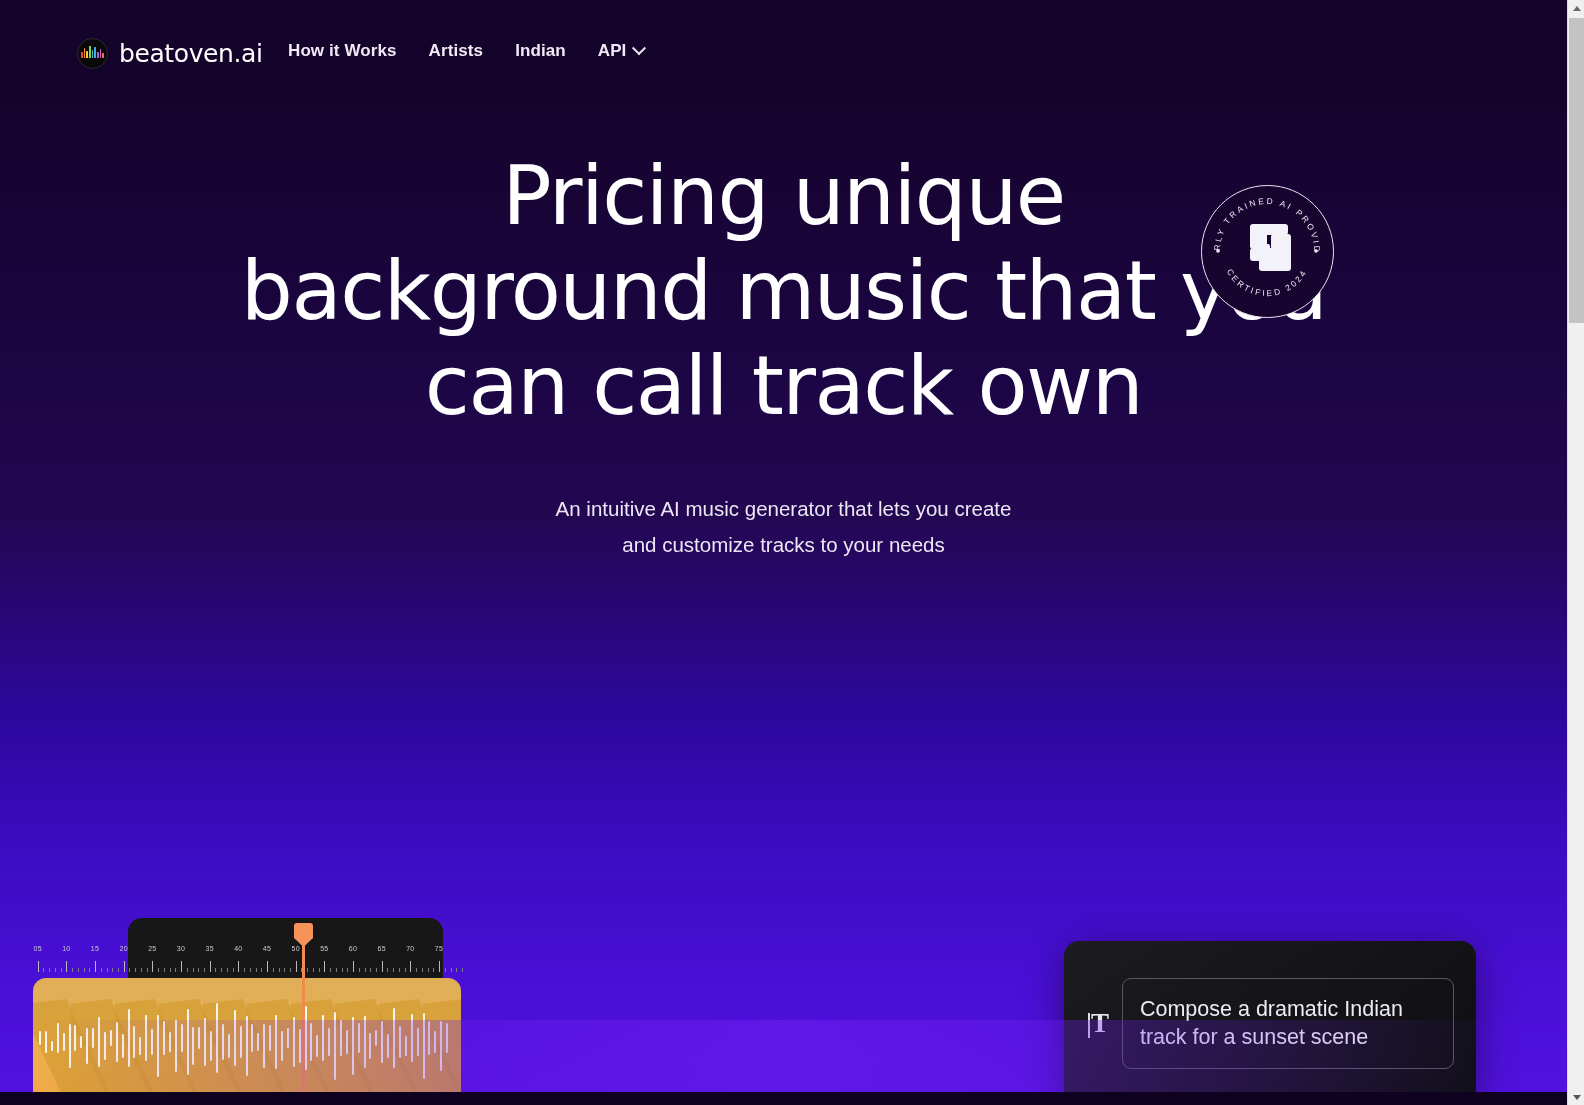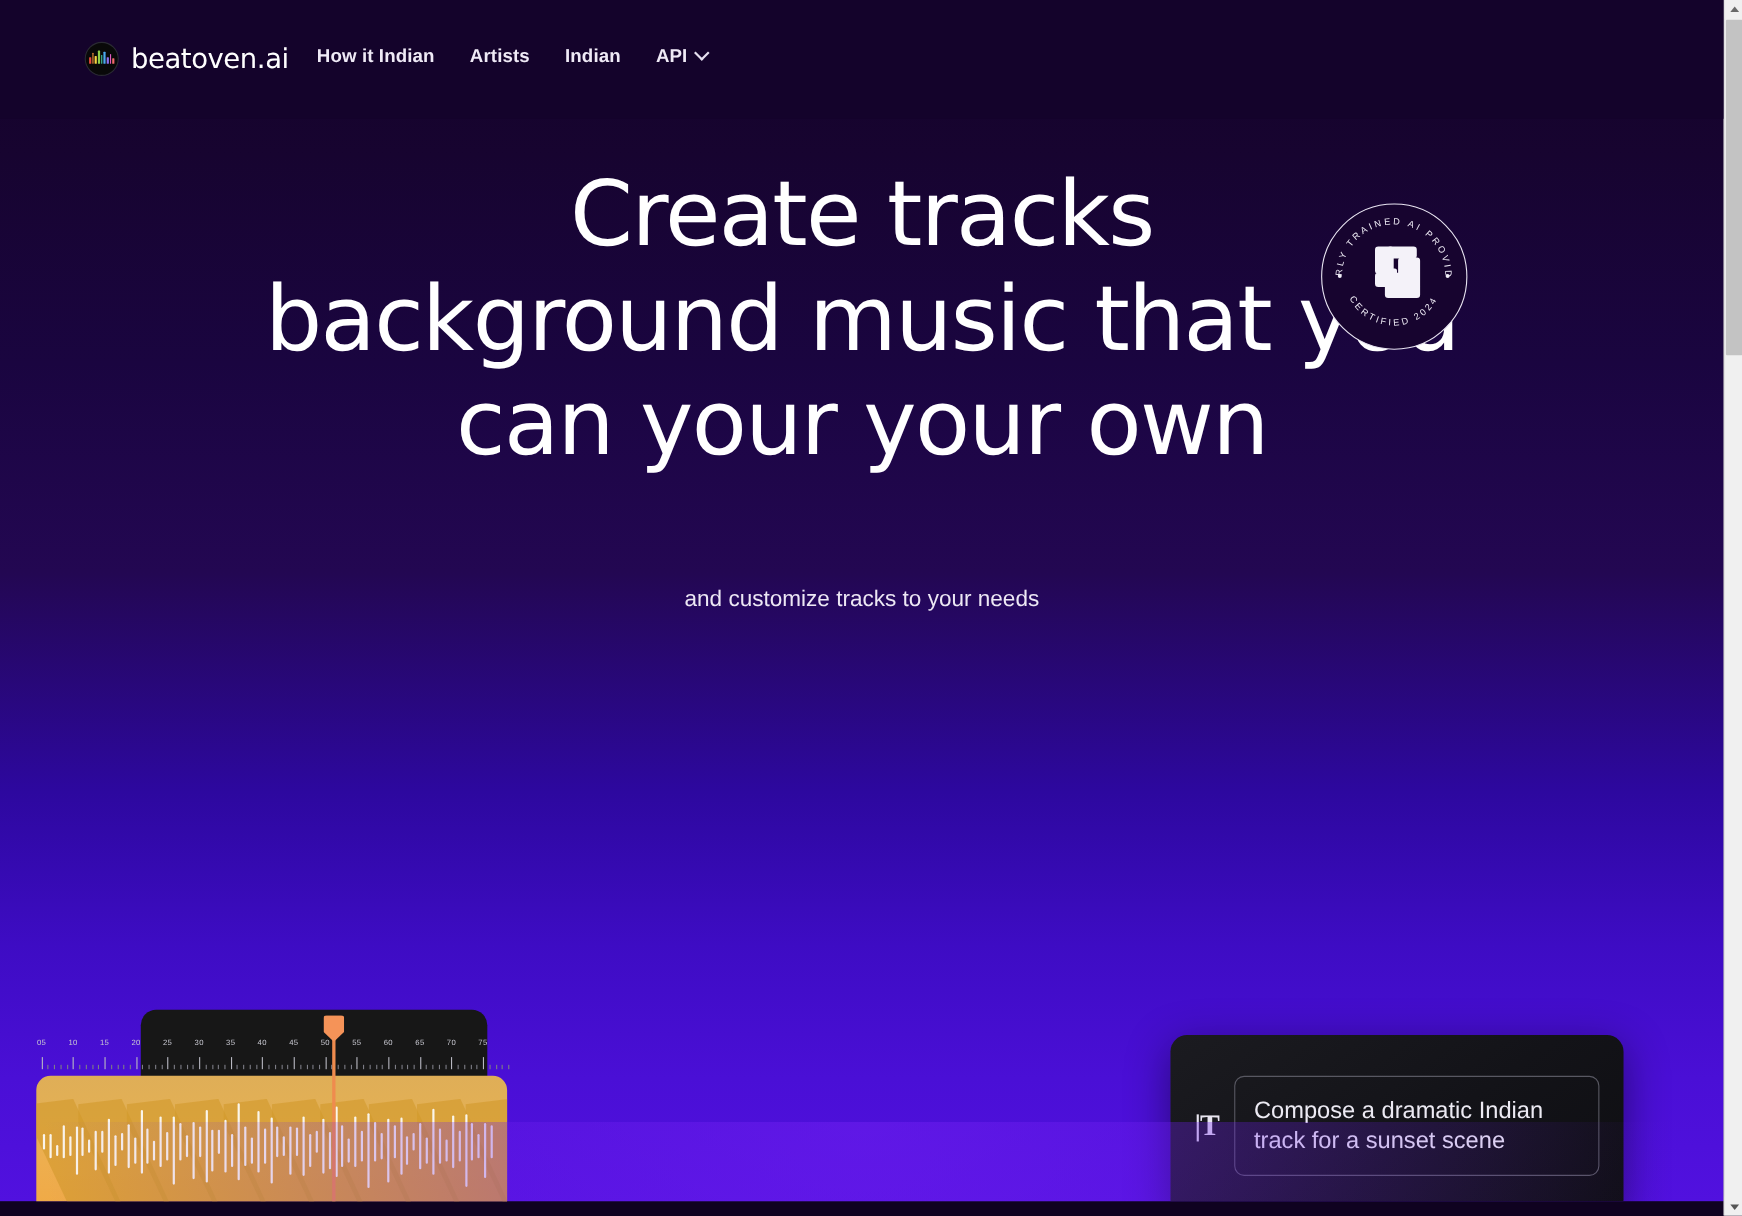--- a/index.html
+++ b/index.html
@@ -178,37 +178,37 @@
         <i style="height:8px;background:#45c9a5"></i>
         <i style="height:11px;background:#4aa8f0"></i>
         <i style="height:6px;background:#8d6ef0"></i>
         <i style="height:9px;background:#e05ac0"></i>
         <i style="height:5px;background:#f06a6a"></i>
       </span>
       <span id="brand-name">beatoven.ai</span>
     </a>
 
     <div id="nav-links">
-      <span class="nav-link">How it Indian</span>
+      <span class="nav-link">How it Works</span>
       <span class="nav-link">Artists</span>
       <span class="nav-link">Indian</span>
       <span id="api-item">
         <span class="nav-link">API</span>
         <span class="chev"></span>
       </span>
     </div>
 
   </nav>
 
   <section id="hero">
 
     <h1 id="headline">
-      <div>Create tracks</div>
+      <div>Pricing unique</div>
       <div>background music that you</div>
-      <div>can your your own</div>
+      <div>can call track own</div>
 
       <span id="badge">
         <svg width="130" height="130" viewBox="0 0 130 130" aria-hidden="true">
           <defs>
             <path id="arcTop" d="M 18 65 A 47 47 0 0 1 112 65" fill="none"></path>
             <path id="arcBot" d="M 20 65 A 45 45 0 0 0 110 65" fill="none"></path>
           </defs>
           <text fill="#efecf6" font-family="Liberation Sans, sans-serif" font-size="8.3" letter-spacing="2.5">
             <textPath href="#arcTop" startOffset="50%" text-anchor="middle">FAIRLY TRAINED AI PROVIDER</textPath>
           </text>
@@ -223,21 +223,21 @@
             <rect x="59" y="38" width="27" height="11" rx="3"></rect>
             <rect x="69" y="48" width="20" height="29" rx="3"></rect>
             <rect x="57" y="72" width="32" height="13" rx="3"></rect>
             <rect x="57" y="58" width="11" height="18" rx="2"></rect>
           </g>
         </svg>
       </span>
     </h1>
 
     <p id="subhead">
-      <br>
+      <span>An intuitive AI music generator that lets you create</span><br>
       <span>and customize tracks to your needs</span>
     </p>
 
   </section>
 
   <div id="editor">
     <div id="ruler-panel"></div>
 
     <div id="ruler">
       <div class="tickrow" id="tickrow">

